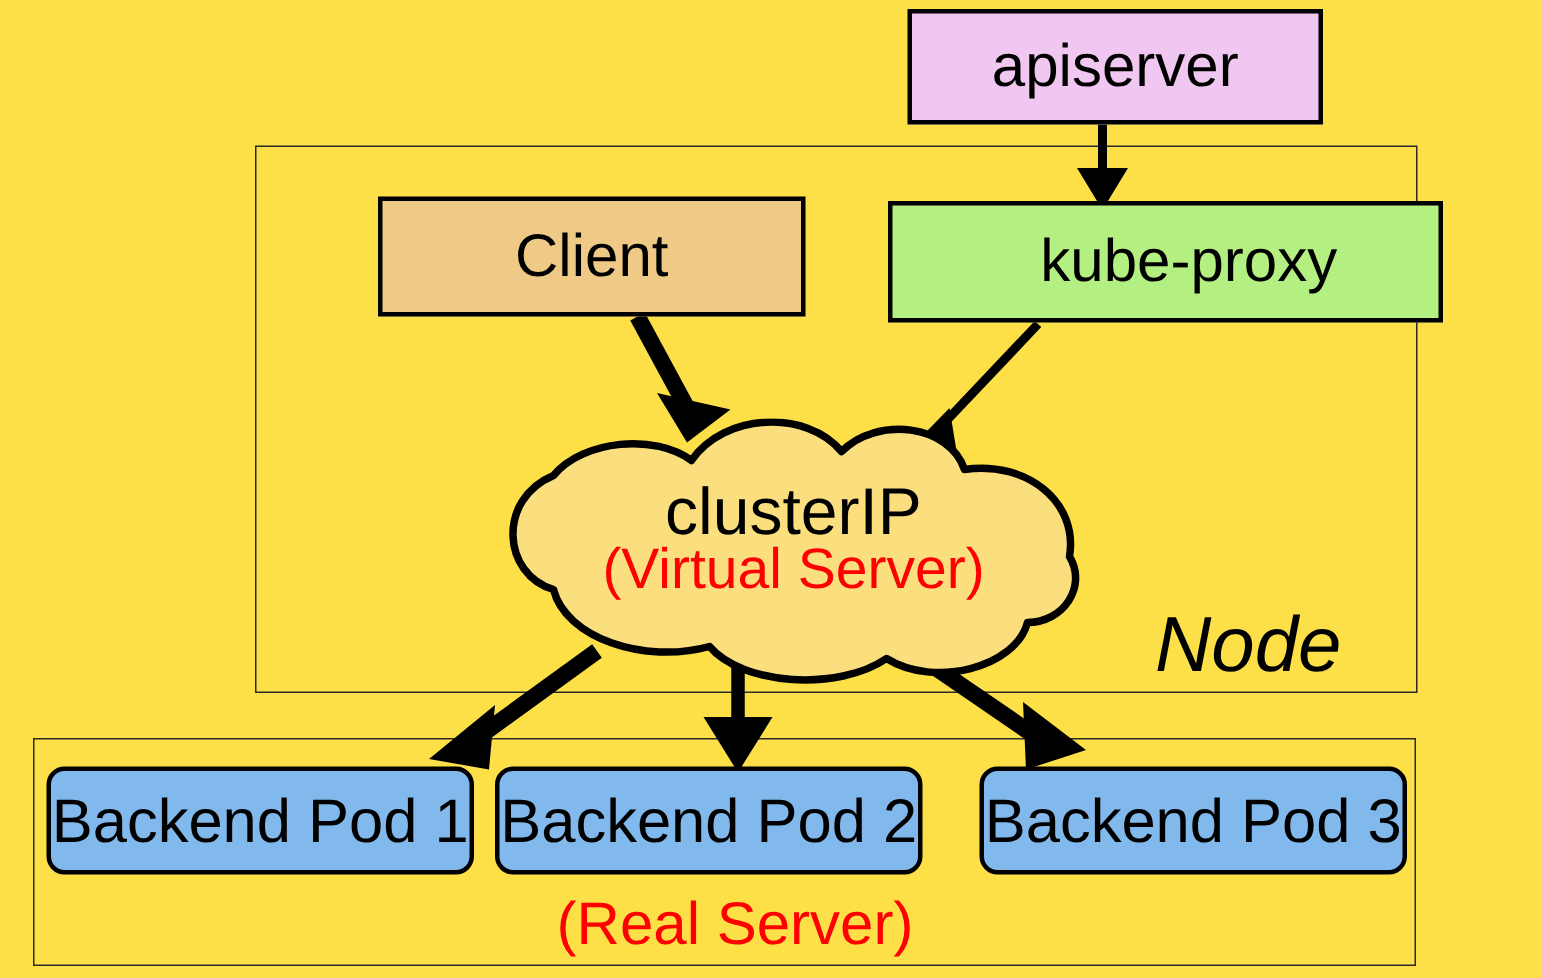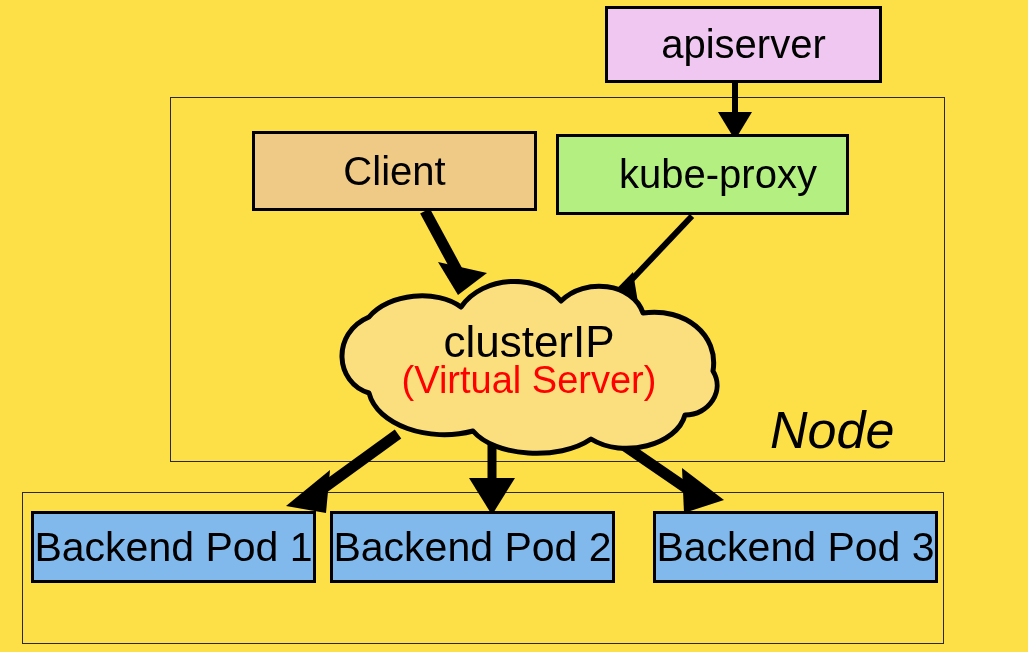--- a/index.html
+++ b/index.html
@@ -42,21 +42,21 @@
     background: #efc7f0;
     font-size: 40px;
   }
   #client-box {
     left: 235px; top: 131px; width: 285px; height: 80px;
     background: #efc986;
     font-size: 40px;
     margin-left: 17px;
   }
   #kubeproxy-box {
-    left: 556px; top: 134px; width: 293px; height: 81px;
+    left: 592px; top: 134px; width: 370px; height: 81px;
     background: #b4ef82;
     font-size: 40px;
     padding-left: 31px;
   }
 
   #node-container {
     left: 170px; top: 97px; width: 775px; height: 365px;
   }
   #pods-container {
     left: 22px; top: 492px; width: 922px; height: 152px;
@@ -69,20 +69,21 @@
     color: #000000;
     white-space: nowrap;
     font-style: italic;
   }
 
   
   .pod-box {
     top: 511px; width: 285px; height: 72px;
     background: #82b9ed;
     font-size: 41px;
+    border-radius: 12px;
   }
   #pod-1 { left: 31px; }
   #pod-2 { left: 330px; text-align: center; }
   #pod-3 { left: 653px; justify-content: center; }
 
   
   #cloud-wrap {
     left: 333px; top: 279px; width: 392px; height: 180px;
   }
   #cloud-wrap svg { display: block; }
@@ -197,14 +198,15 @@
   </div>
 
   <div class="abs node-box pod-box" id="pod-2">
     <span>Backend Pod 2</span>
   </div>
 
   <div class="abs node-box pod-box" id="pod-3">
     <span>Backend Pod 3</span>
   </div>
 
+  <div class="abs" id="real-server-label">(Real Server)</div>
 
 </div>
 
 </body></html>

